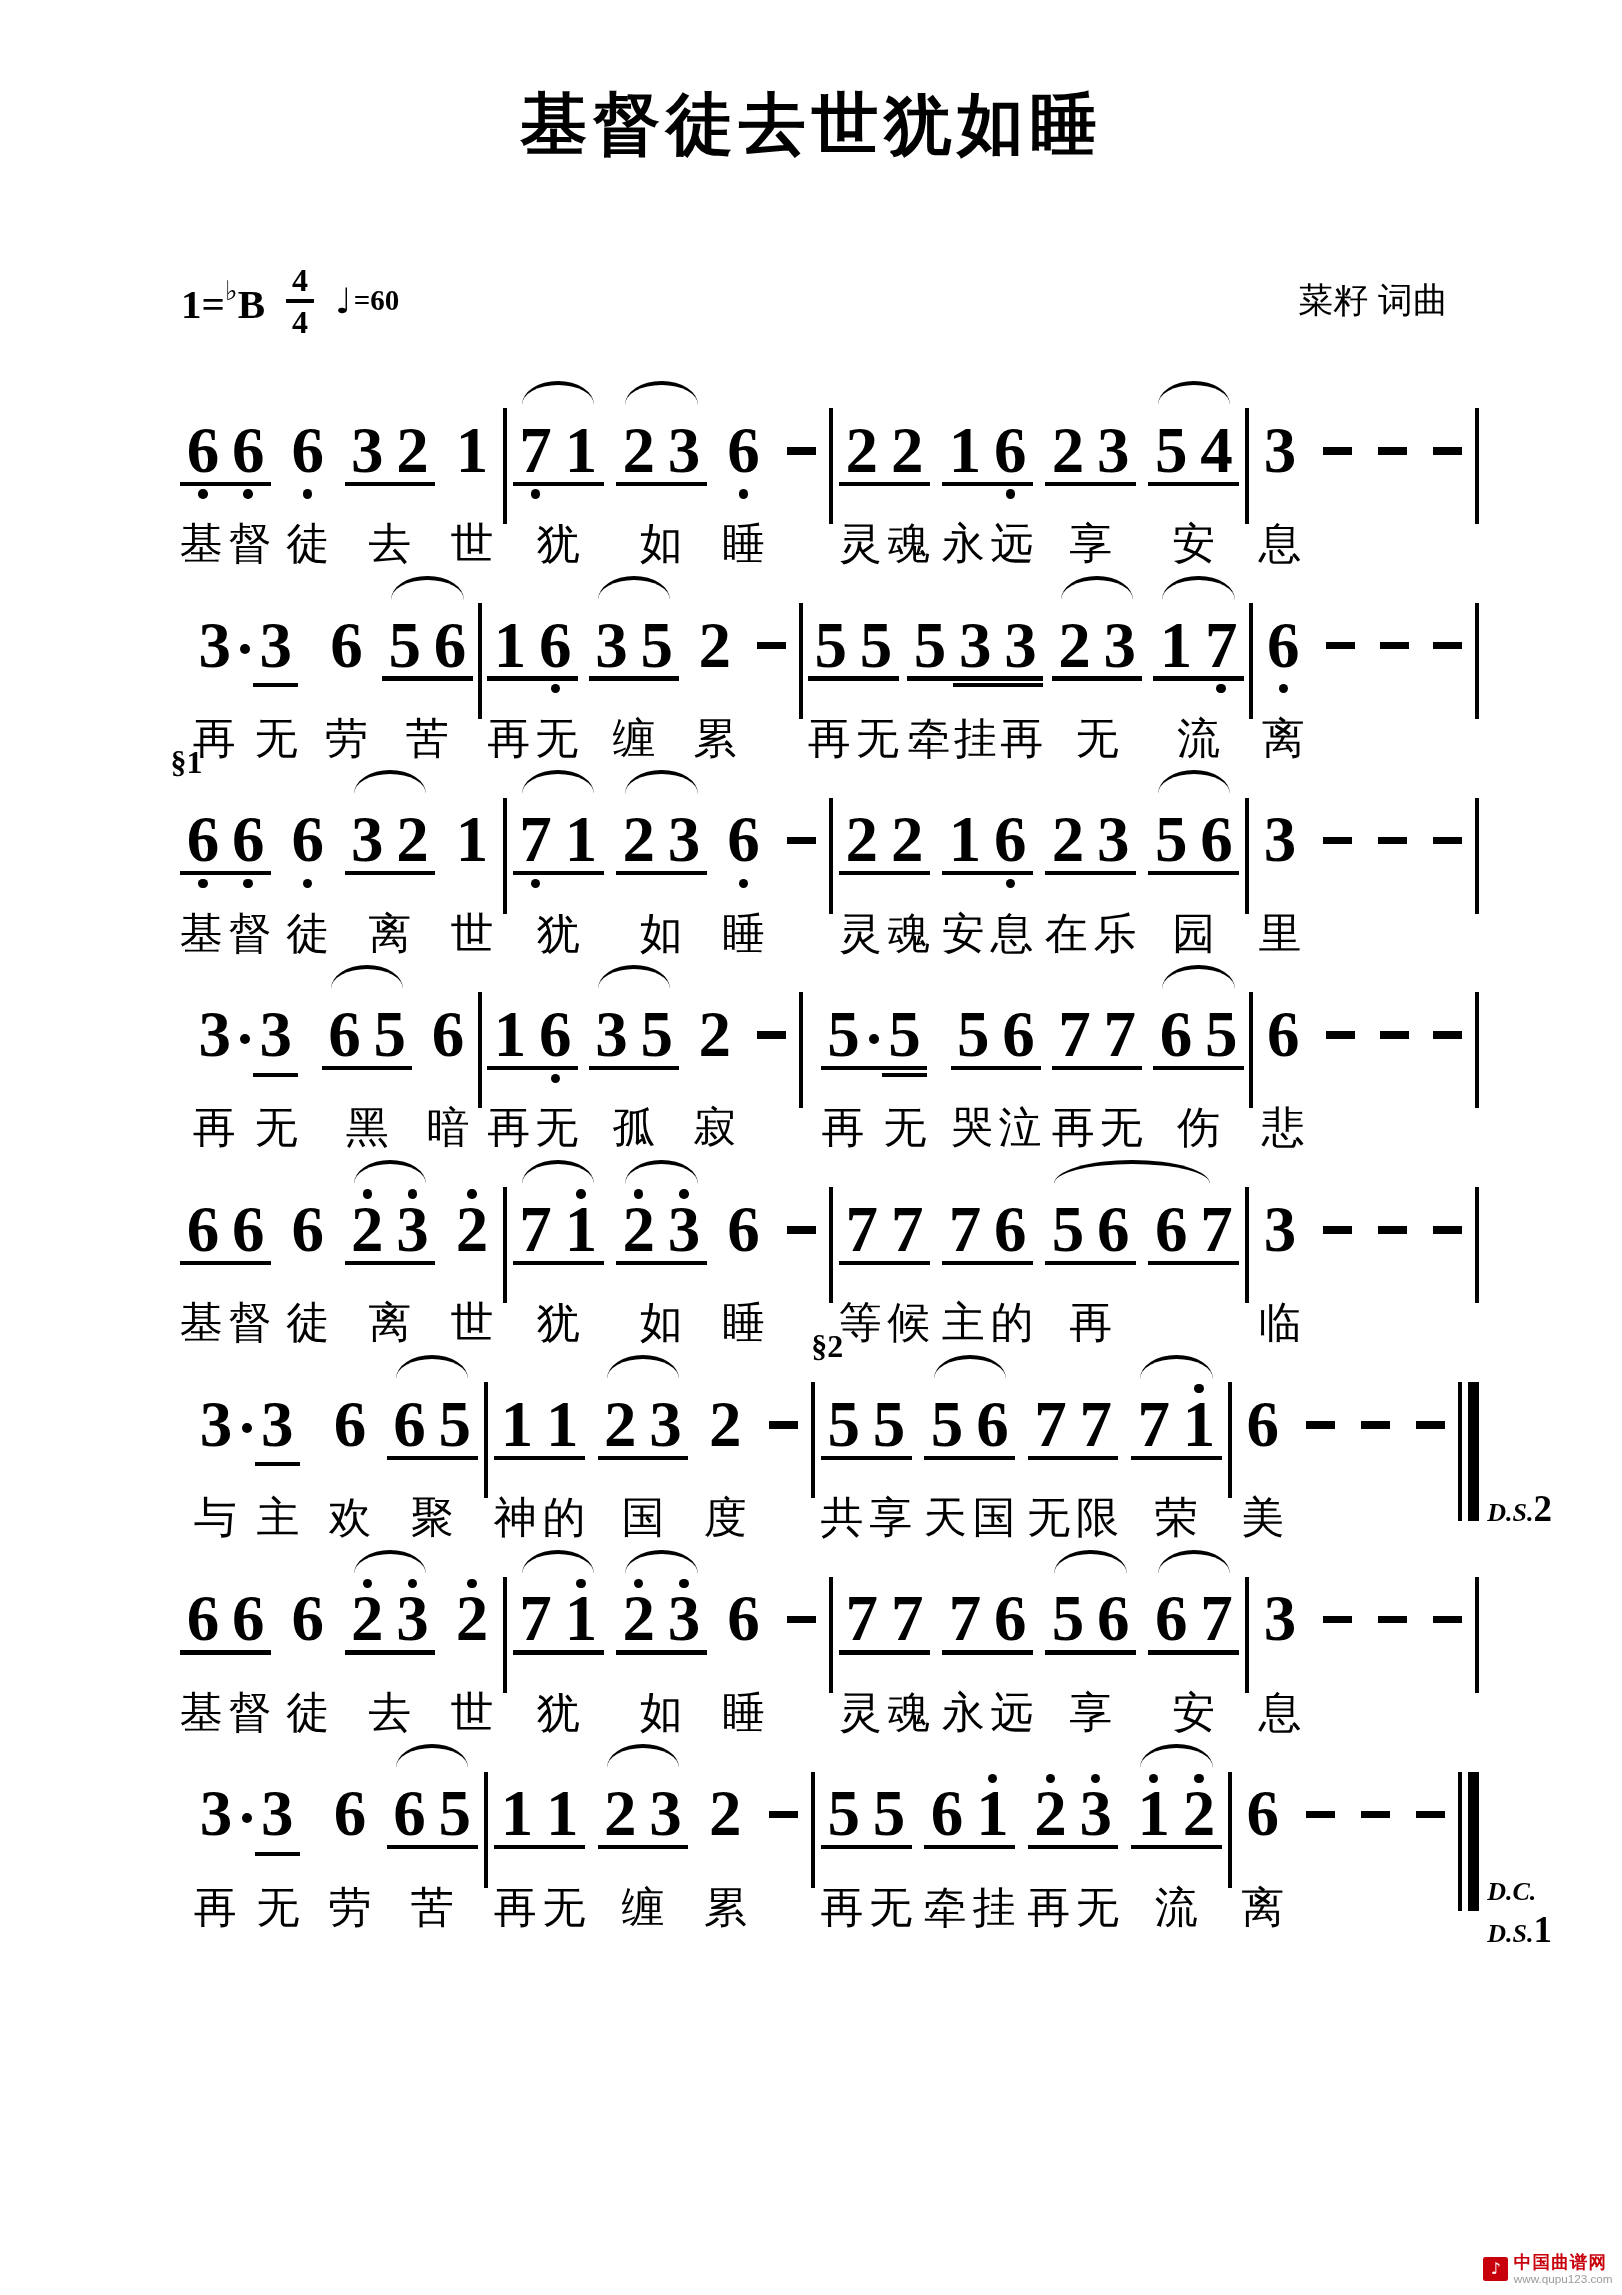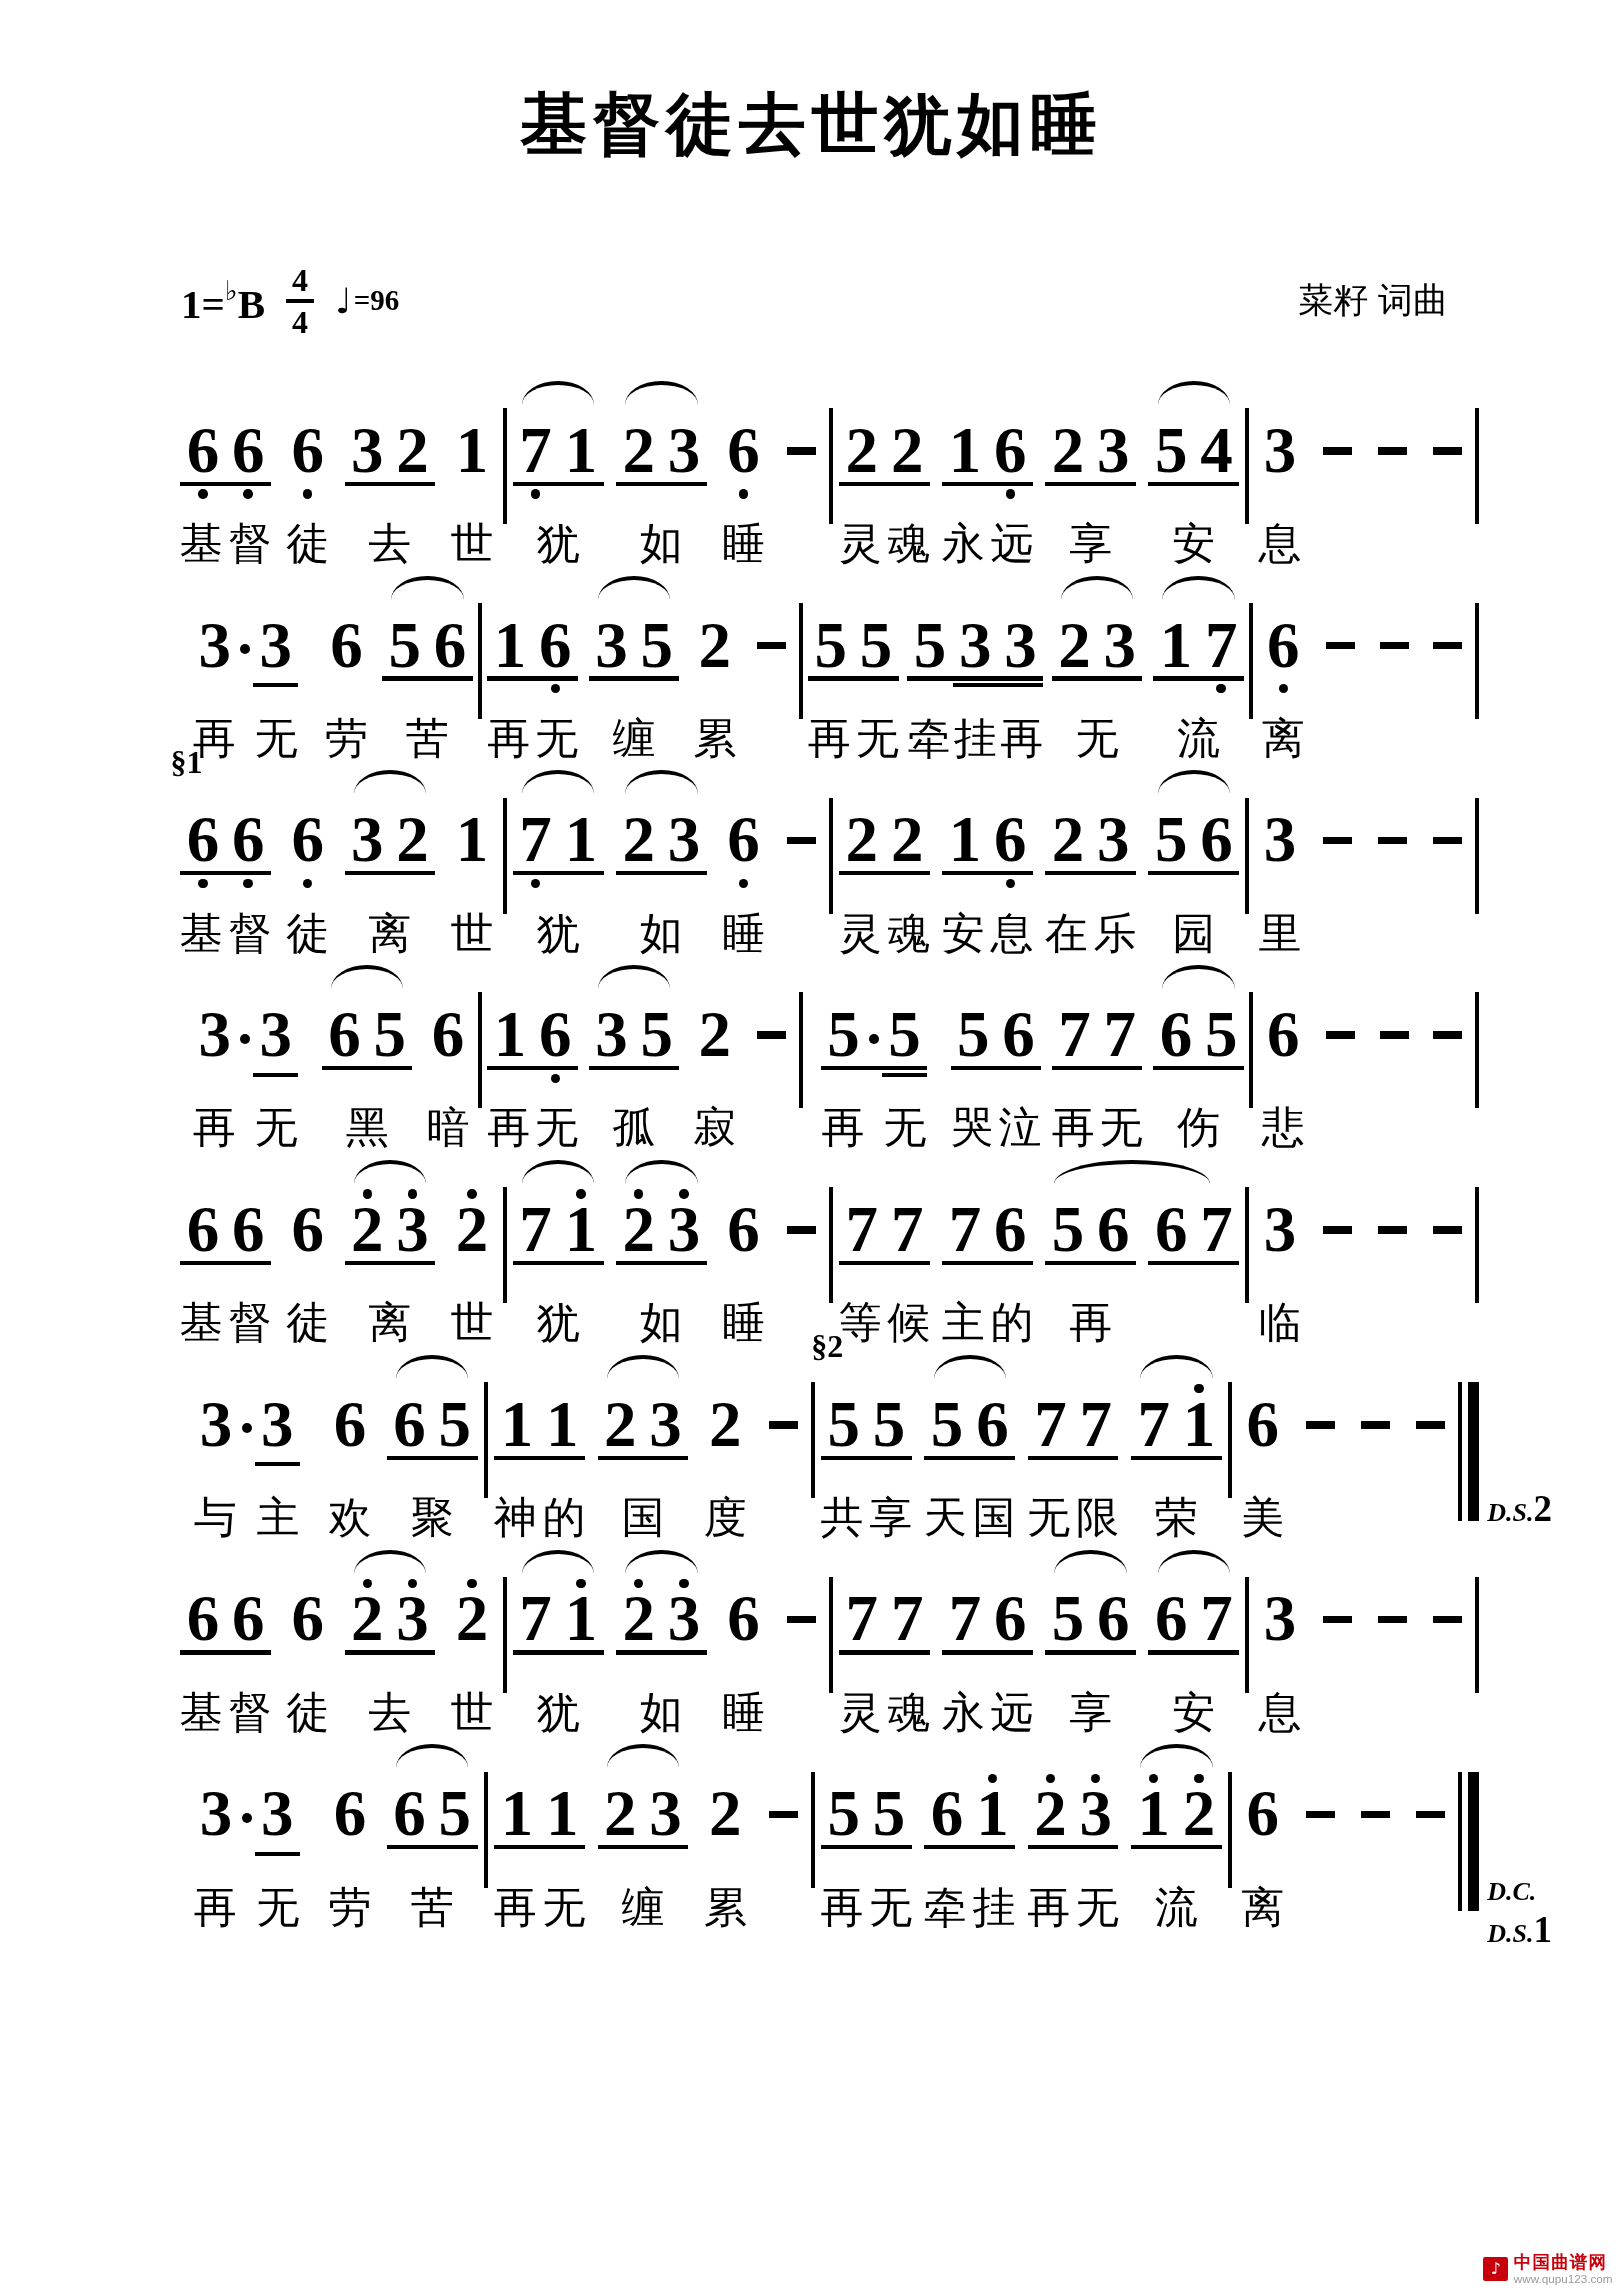--- a/index.html
+++ b/index.html
@@ -73,21 +73,21 @@
   <div class="hdr">
     <div class="keyblock">
       <div class="key"><span>1=</span><span class="flat">♭</span><span>B</span></div>
       <div class="ts">
         <span class="tsnum">4</span>
         <span class="tsbar"></span>
         <span class="tsnum">4</span>
       </div>
       <div class="tempo">
           <span class="nq">♩</span>
-          <span>=96</span>
+          <span>=60</span>
         </div>
     </div>
     <div class="credit">菜籽 词曲</div>
   </div>
 
   <div class="score">
       <div class="line">
         <div class="cell" style="flex-grow: 1.6;">
           <div class="na">
             <div class="srow"></div>

